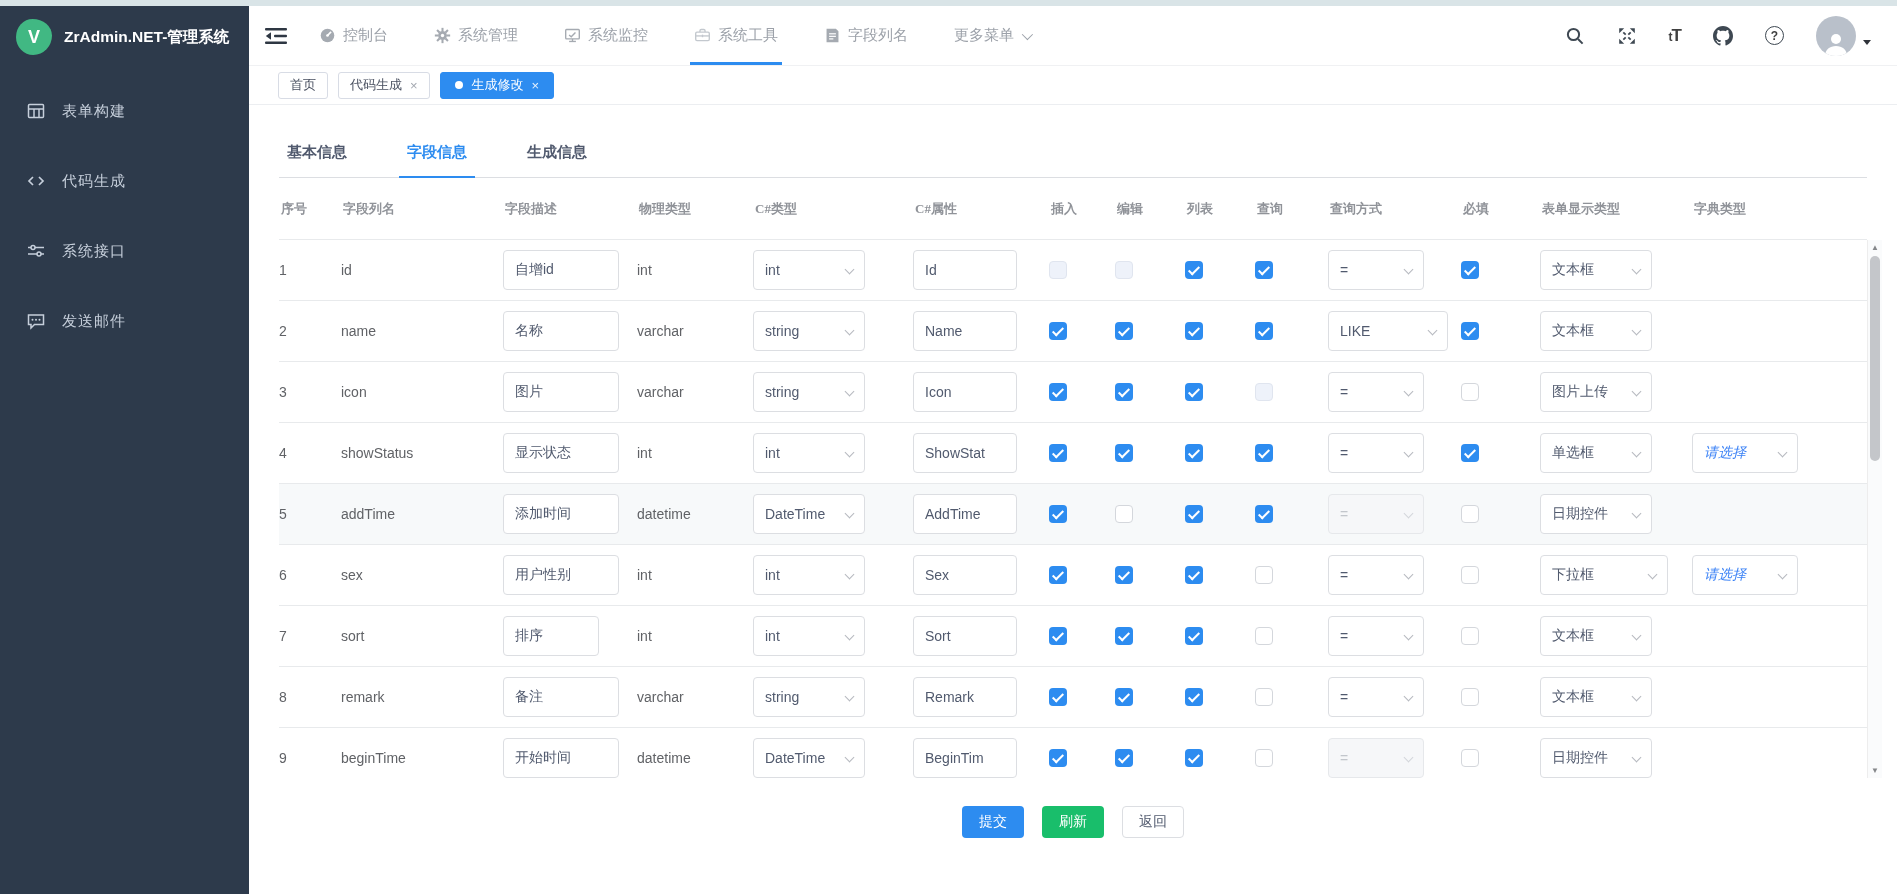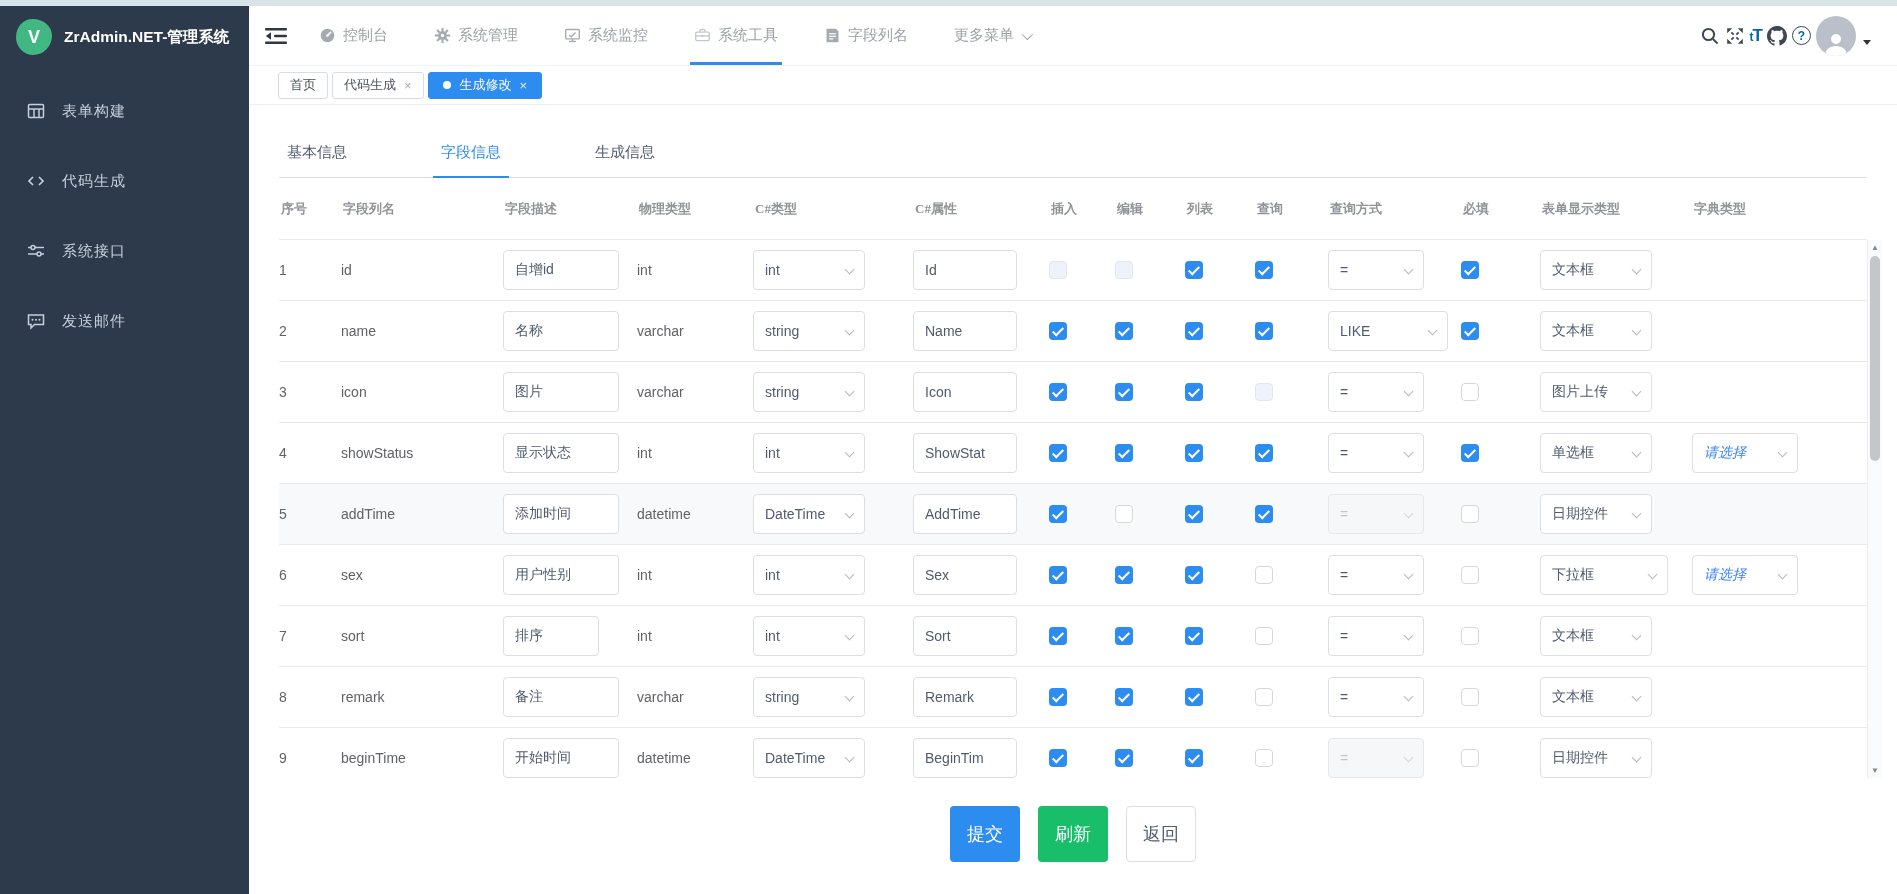--- a/index.html
+++ b/index.html
@@ -30,48 +30,48 @@
   .nav-menu { display:flex; height:100%; margin-left:28px; }
   .nav-item { display:flex; align-items:center; height:100%; padding:0 4px; margin-right:38px;
     color:#9ca1a9; font-size:15px; cursor:pointer; position:relative; }
   .nav-item .nav-ico { width:17px; height:17px; margin-right:7px; color:#a5aab1; }
   .nav-item .nav-ico svg { width:17px; height:17px; display:block; }
   .nav-item.active .nav-ico { color:#c3c8ce; }
   .nav-item.active::after { content:""; position:absolute; left:0; right:0; bottom:0;
     height:3px; background:#2d8cf0; }
   .nav-caret { width:8px; height:8px; border-right:1.6px solid #9ca1a9; border-bottom:1.6px solid #9ca1a9;
     transform:rotate(45deg) translateY(-2px); margin-left:8px; }
-  .nav-actions { margin-left:auto; display:flex; align-items:center; gap:5px; color:#0369a1; }
+  .nav-actions { margin-left:auto; display:flex; align-items:center; gap:32px; color:#404040; }
   .act-icon { width:20px; height:20px; cursor:pointer; color:#3e4852; }
   .act-icon svg { width:20px; height:20px; display:block; }
   .font-icon { font-size:17px; font-weight:bold; cursor:pointer; letter-spacing:-1px; }
   .font-icon .t-small { font-size:12px; }
   .help-icon { width:19px; height:19px; border:1.6px solid #3e4852; border-radius:50%;
     display:flex; align-items:center; justify-content:center; font-size:12px; font-weight:bold; cursor:pointer; }
   .avatar-wrap { display:flex; align-items:center; cursor:pointer; }
   .avatar { width:40px; height:40px; border-radius:50%; background:#b9c0ca; overflow:hidden;
     display:flex; align-items:flex-end; justify-content:center; }
   .avatar svg { width:26px; height:26px; display:block; }
   .avatar-caret { width:0; height:0; border-left:4.5px solid transparent; border-right:4.5px solid transparent;
     border-top:5.5px solid #2f333a; margin-left:7px; margin-top:14px; }
 
   
   .tagbar { height:39px; background:#fff; border-bottom:1px solid #eceef1;
-    display:flex; align-items:center; padding-left:29px; gap:4px; }
+    display:flex; align-items:center; padding-left:29px; gap:10px; }
   .tag { height:27px; display:inline-flex; align-items:center; padding:0 11px;
     border:1px solid #d8dce5; border-radius:3px; background:#fff; color:#495060;
     font-size:13px; cursor:pointer; }
   .tag .tag-close { margin-left:8px; font-size:13px; color:#a3a8b0; }
   .tag.active { background:#2d8cf0; border-color:#2d8cf0; color:#fff; padding:0 14px; }
   .tag.active .tag-close { color:#e8f2fd; }
   .tag-dot { width:8px; height:8px; border-radius:50%; background:#fff; margin-right:9px; }
 
   
   .content { flex:1; background:#fff; padding:34px 30px 0 30px; display:flex; flex-direction:column; }
-  .ctabs { display:flex; gap:78px; border-bottom:1px solid #dcdee2; }
+  .ctabs { display:flex; gap:44px; border-bottom:1px solid #dcdee2;font-weight:bold; }
   .ctab { font-size:15px; color:#515a6e; padding:4px 8px 15px 8px; cursor:pointer; position:relative; }
   .ctab.active { color:#2d8cf0; }
   .ctab.active::after { content:""; position:absolute; left:0; right:0; bottom:-1px; height:2px; background:#2d8cf0; }
 
   .tgrid { display:grid;
     grid-template-columns:62px 162px 134px 116px 160px 136px 66px 70px 70px 73px 133px 79px 152px auto;
     align-items:center; }
   .t-head { height:62px; border-bottom:1px solid #e8eaec;font-family:Liberation Serif, serif; }
   .th { font-size:13px; font-weight:bold; color:#909399; padding-left:2px; }
   .t-body-wrap { position:relative; }
@@ -103,21 +103,21 @@
   
   .vscroll { position:absolute; top:0; right:-15px; width:15px; height:538px;
     background:#fafbfc; border-left:1px solid #ededed; display:flex; flex-direction:column; align-items:center; }
   .vs-arrow { width:15px; height:15px; display:flex; align-items:center; justify-content:center;
     font-size:8px; color:#85878a; flex-shrink:0; cursor:pointer; }
   .vs-track { flex:1; width:100%; position:relative; }
   .vs-thumb { position:absolute; top:1px; left:2px; width:10px; height:205px;
     background:#c4c6ca; border-radius:5px; cursor:grab; }
 
   .footer-btns { display:flex; justify-content:center; gap:18px; margin-top:28px; }
-  .btn { height:56px; padding:3px 16px; border-radius:4px; font-size:18px; cursor:pointer;
+  .btn { height:32px; padding:3px 16px; border-radius:4px; font-size:14px; cursor:pointer;
     border:1px solid transparent; display:inline-flex; align-items:center;
     font-family:"Liberation Sans","DejaVu Sans",sans-serif; }
   .btn-primary { background:#2d8cf0; color:#fff; }
   .btn-success { background:#19be6b; color:#fff; }
   .btn-default { background:#fff; color:#515a6e; border-color:#dcdee2; }
 </style>
 </head>
 <body>
 
 <div class="top-strip"></div>

